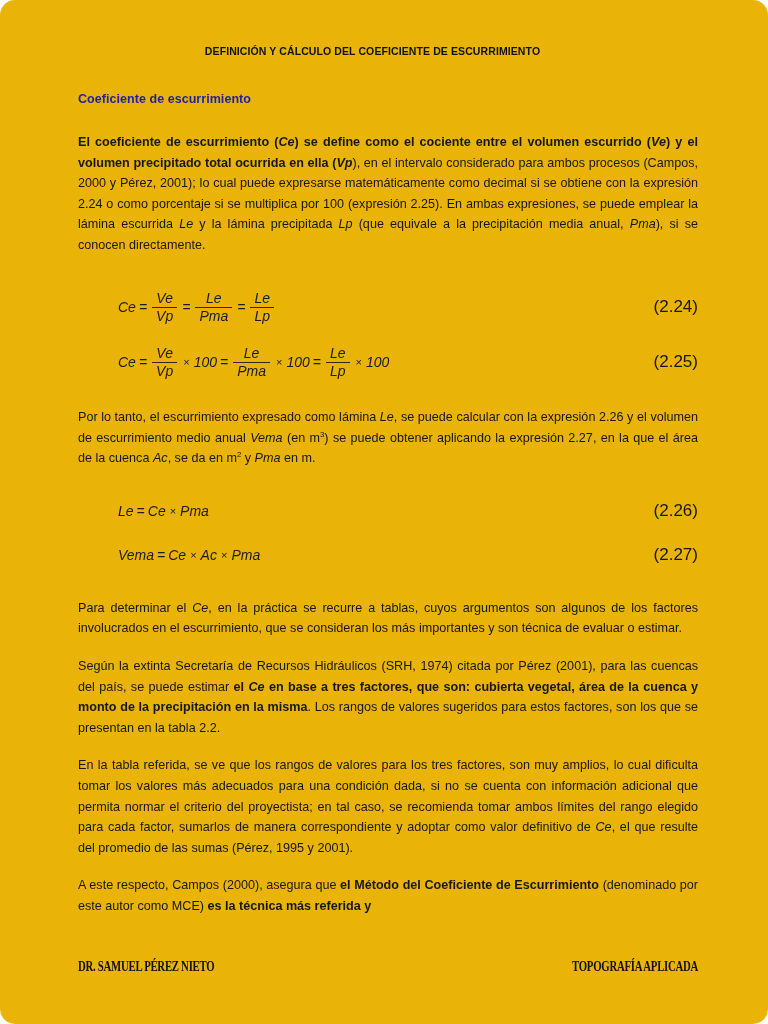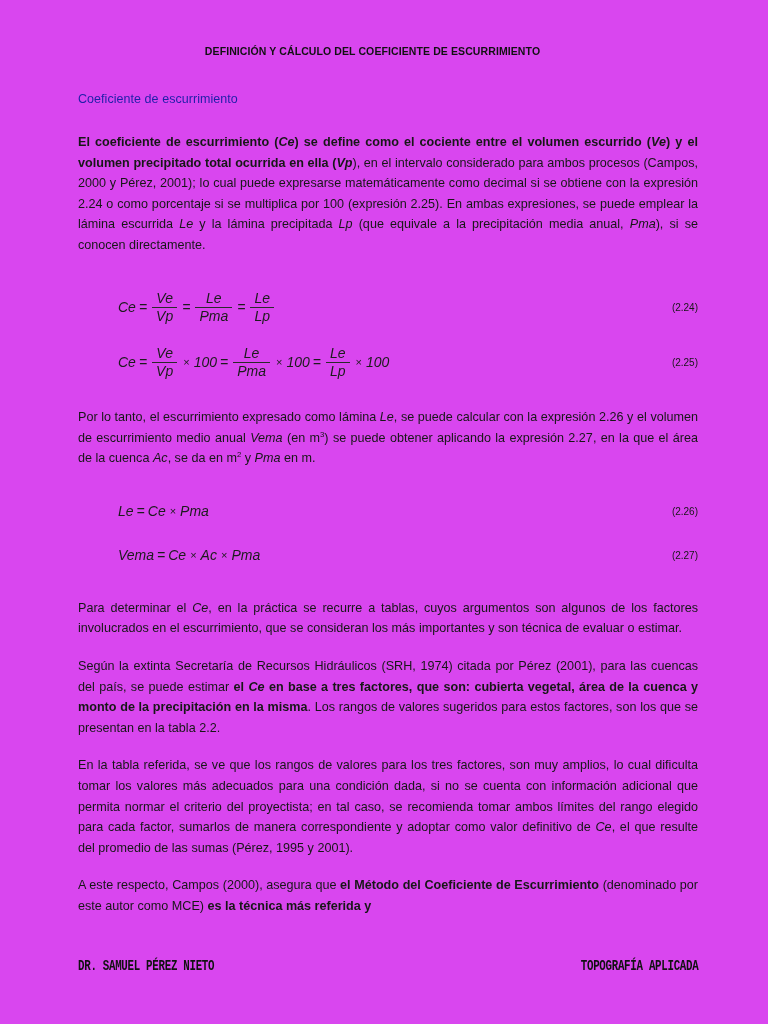--- a/index.html
+++ b/index.html
@@ -11,21 +11,22 @@
     width: 768px;
     height: 1024px;
     position: relative;
     font-family: "Liberation Sans", sans-serif;
     color: #1a1a1a;
     overflow: hidden;
   }
   .page {
     position: absolute;
     inset: 0;
-    background: #d946ef;
+    background: #eab308;
+    border-radius: 15px;
   }
 
   
   .running-header {
     position: absolute;
     top: 45px;
     left: 0;
     width: 745px;
     text-align: center;
     font-size: 10.5px;
@@ -39,21 +40,21 @@
   .content {
     position: absolute;
     top: 92px;
     left: 78px;
     width: 620px;
   }
 
   h2.section-heading {
     margin: 0 0 26px 0;
     font-size: 12.5px;
-    font-weight: normal;
+    font-weight: bold;
     color: #1f1fa8;
     font-family: "Liberation Sans", sans-serif;
     letter-spacing: 0.05px;
   }
 
   p.body-text {
     margin: 6px 0 17px 0;
     font-size: 12.6px;
     line-height: 20.6px;
     text-align: justify;
@@ -114,35 +115,35 @@
     border-top: 1.3px solid #2a2a2a;
     padding: 1px 4px 0 4px;
   }
 
   .eq-num {
     position: absolute;
     right: 0;
     top: 50%;
     transform: translateY(-50%);
     font-style: normal;
-    font-size: 10px;
+    font-size: 17px;
     font-family: "Liberation Sans", sans-serif;
     color: #171717;
   }
 
   
   .footer {
     position: absolute;
     left: 78px;
     right: 70px;
     top: 958px;
     display: flex;
     justify-content: space-between;
     align-items: baseline;
-    font-family: Liberation Mono, monospace;
+    font-family: Liberation Serif, serif;
     font-weight: bold;
     font-size: 15px;
     letter-spacing: -0.4px;
     color: #111111;
   }
   .footer span {
     transform: scaleX(0.72);
     transform-origin: left center;
     display: inline-block;
     white-space: nowrap;

